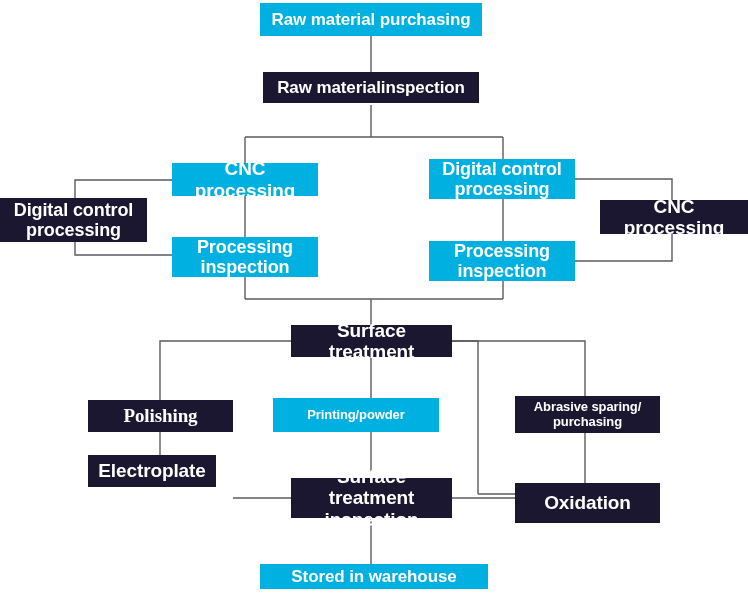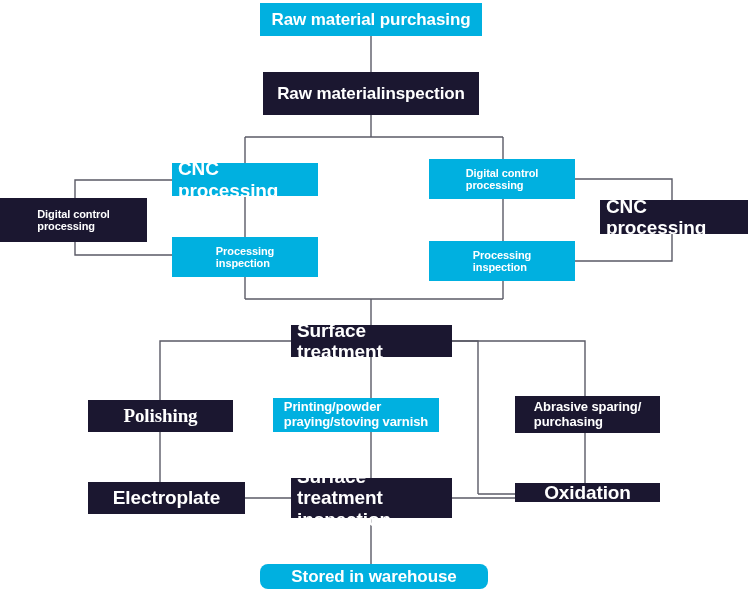--- a/index.html
+++ b/index.html
@@ -24,34 +24,34 @@
     width: 748px;
     height: 601px;
     pointer-events: none;
   }
   .node {
     position: absolute;
     box-sizing: border-box;
     display: flex;
     align-items: center;
     justify-content: center;
-    text-align: left;
+    text-align: center;
     color: #ffffff;
     font-weight: bold;
     line-height: 1.12;
     letter-spacing: -0.1px;
     z-index: 5;
     padding: 0 6px;
   }
   .node.cyan  { background: #00b0e0; }
   .node.dark  { background: #1b1730; }
   .node .ln { display: block; }
   .f17 { font-size: 17px; }
   .f15 { font-size: 19px; }
-  .f14 { font-size: 11px; }
+  .f14 { font-size: 18px; }
   .f13 { font-size: 13px; }
 </style>
 </head>
 <body>
 
 <div id="canvas">
   <svg id="edges" viewBox="0 0 748 601">
       <polyline points="371,36 371,72" fill="none" stroke="#5a5a66" stroke-width="1.4"></polyline>
       <polyline points="371,105 371,137" fill="none" stroke="#5a5a66" stroke-width="1.4"></polyline>
       <polyline points="245,137 503,137" fill="none" stroke="#5a5a66" stroke-width="1.4"></polyline>
@@ -76,21 +76,21 @@
       <polyline points="233,498 291,498" fill="none" stroke="#5a5a66" stroke-width="1.4"></polyline>
       <polyline points="452,498 515,498" fill="none" stroke="#5a5a66" stroke-width="1.4"></polyline>
       <polyline points="478,494 515,494" fill="none" stroke="#5a5a66" stroke-width="1.4"></polyline>
       <polyline points="371,518 371,564" fill="none" stroke="#5a5a66" stroke-width="1.4"></polyline>
     </svg>
 <div class="node cyan f17" style="left: 260px; top: 3px; width: 222px; height: 33px;">
       <div>
         <span class="ln">Raw material purchasing</span>
       </div>
     </div>
-    <div class="node dark f17" style="left: 263px; top: 72px; width: 216px; height: 43px;">
+    <div class="node dark f17" style="left: 263px; top: 72px; width: 216px; height: 31px;">
       <div>
         <span class="ln">Raw materialinspection</span>
       </div>
     </div>
     <div class="node cyan f15" style="left: 172px; top: 163px; width: 146px; height: 33px;">
       <div>
         <span class="ln">CNC processing</span>
       </div>
     </div>
     <div class="node dark f14" style="left: 0px; top: 198px; width: 147px; height: 44px;">
@@ -128,43 +128,42 @@
       </div>
     </div>
     <div class="node dark f15" style="left: 88px; top: 400px; width: 145px; height: 32px; font-family: Liberation Serif, serif;">
       <div>
         <span class="ln">Polishing</span>
       </div>
     </div>
     <div class="node cyan f13" style="left: 273px; top: 398px; width: 166px; height: 34px;">
       <div>
         <span class="ln">Printing/powder</span>
-        <span class="ln">praying/stoving varnish</span>
       </div>
     </div>
     <div class="node dark f13" style="left: 515px; top: 396px; width: 145px; height: 37px;">
       <div>
         <span class="ln">Abrasive sparing/</span>
         <span class="ln">purchasing</span>
       </div>
     </div>
-    <div class="node dark f15" style="left: 88px; top: 482px; width: 157px; height: 32px;">
+    <div class="node dark f15" style="left: 88px; top: 455px; width: 128px; height: 32px;">
       <div>
         <span class="ln">Electroplate</span>
       </div>
     </div>
     <div class="node dark f15" style="left: 291px; top: 478px; width: 161px; height: 40px;">
       <div>
         <span class="ln">Surface treatment</span>
         <span class="ln">inspection</span>
       </div>
     </div>
-    <div class="node dark f15" style="left: 515px; top: 483px; width: 145px; height: 19px;">
+    <div class="node dark f15" style="left: 515px; top: 483px; width: 145px; height: 40px;">
       <div>
         <span class="ln">Oxidation</span>
       </div>
     </div>
-    <div class="node cyan f17" style="left: 260px; top: 564px; width: 228px; height: 25px; border-radius: 8px;">
+    <div class="node cyan f17" style="left: 260px; top: 564px; width: 228px; height: 25px;">
       <div>
         <span class="ln">Stored in warehouse</span>
       </div>
     </div>
   </div>
 
 </body></html>

